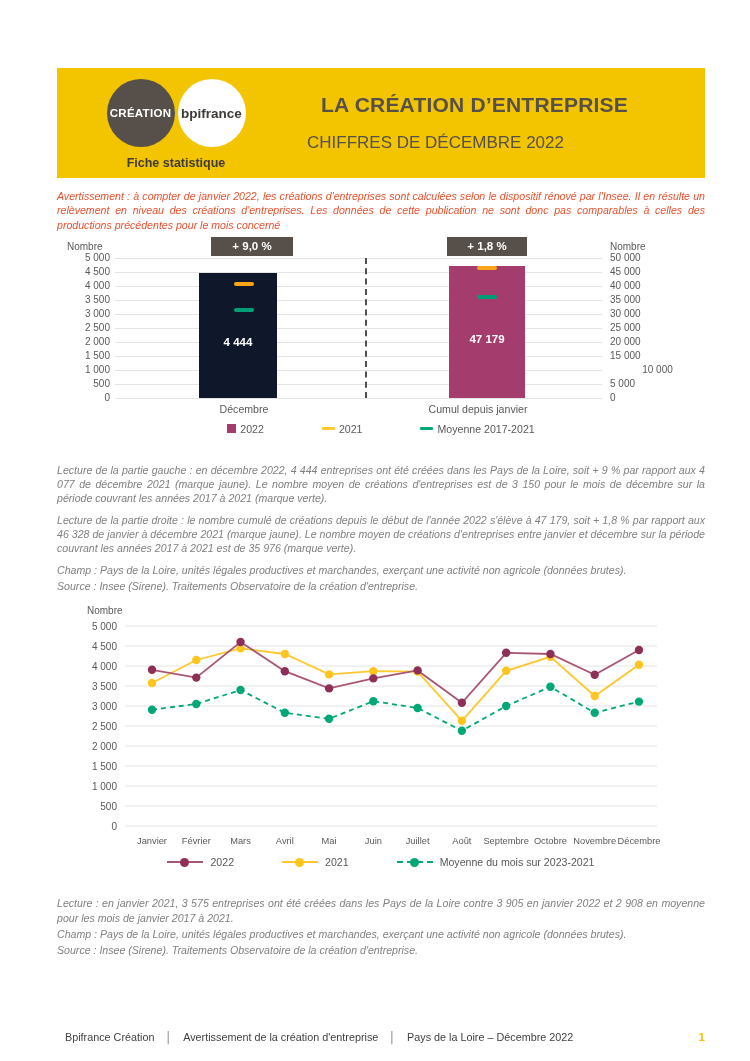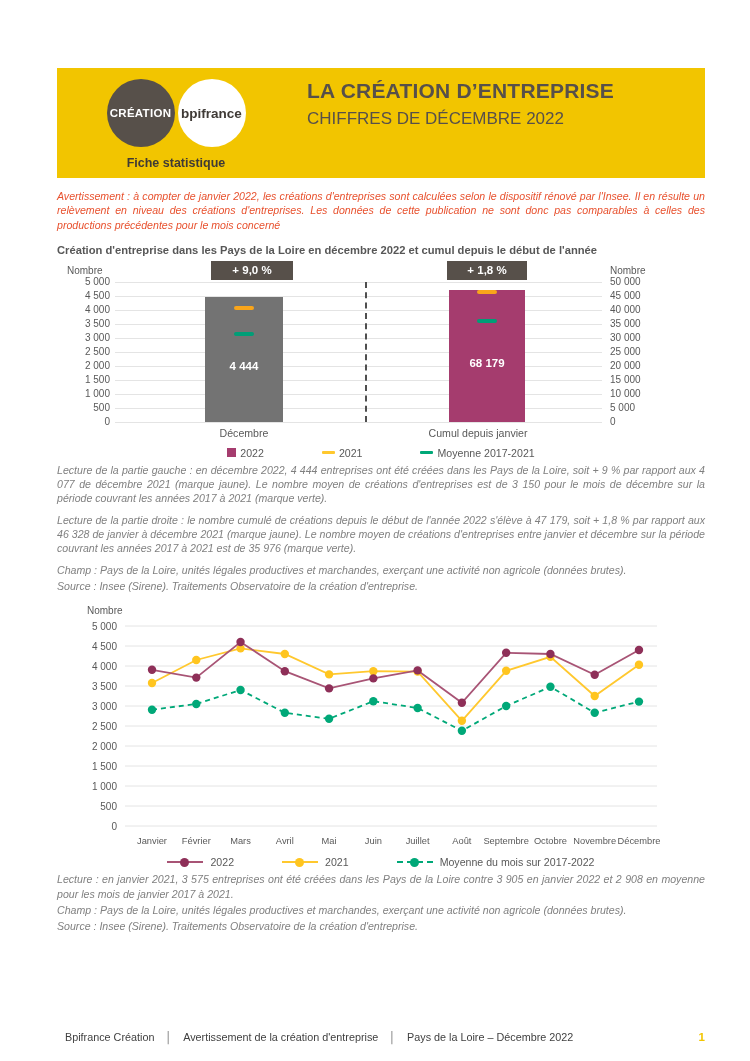--- a/index.html
+++ b/index.html
@@ -8,21 +8,21 @@
 
   
   .banner{background:#F2C500;height:110px;display:flex;flex-shrink:0;}
   .banner-left{width:238px;padding-top:11px;text-align:center;}
   .logo-row{display:flex;justify-content:center;align-items:center;gap:3px;}
   .circle{width:68px;height:68px;border-radius:50%;display:flex;align-items:center;justify-content:center;font-weight:bold;}
   .circle-white{background:#ffffff;color:#3F3A36;font-size:13.5px;}
   .circle-dark{background:#57504A;color:#ffffff;font-size:11.5px;letter-spacing:.3px;}
   .tagline{margin-top:9px;font-weight:bold;font-size:12.5px;color:#3F3A36;}
   .banner-right{flex:1;padding:10px 0 0 12px;}
-  .main-title{margin:0;font-size:21px;line-height:1.28;color:#57504A;font-weight:bold;letter-spacing:.2px;}
+  .main-title{margin:14px;font-size:21px;line-height:1.28;color:#57504A;font-weight:bold;letter-spacing:.2px;}
   .subtitle{margin-top:4px;font-size:17px;color:#57504A;font-weight:400;}
 
   
   .warning{margin:11px 0 0 0;font-style:italic;color:#E8512E;font-size:10.6px;line-height:1.35;text-align:justify;}
   .more-link{display:inline-block;margin-top:5px;font-style:italic;color:#F39200;font-size:10.6px;text-decoration:underline;cursor:pointer;}
   .chart-title{margin:12px 0 0 0;font-size:11.2px;font-weight:bold;color:#575757;}
 
   
   .bc{margin-top:6px;flex-shrink:0;}
   .bc-head{position:relative;height:20px;font-size:10px;color:#595959;}
@@ -42,21 +42,21 @@
   .bc-xrow{position:relative;height:20px;margin-left:58px;width:487px;font-size:10.6px;color:#595959;}
   .bc-xrow span{position:absolute;top:5px;transform:translateX(-50%);white-space:nowrap;}
   .bc-xlab1{left:129px;} .bc-xlab2{left:363px;}
   .bc-legend{margin-top:5px;display:flex;justify-content:center;gap:58px;align-items:center;font-size:10.6px;color:#595959;}
   .bc-legend .item{display:flex;align-items:center;gap:4px;}
   .sw-square{width:9px;height:9px;background:#A53C6E;display:inline-block;}
   .sw-dash{width:13px;height:3px;display:inline-block;border-radius:1px;}
   .sw-dash.y{background:#FFC82E;} .sw-dash.g{background:#00A878;}
 
   
-  .lecture{margin-top:4px;font-style:italic;color:#808080;font-size:10.6px;line-height:1.35;text-align:justify;}
+  .lecture{margin-top:28px;font-style:italic;color:#808080;font-size:10.6px;line-height:1.35;text-align:justify;}
   .lecture p{margin:0 0 7px 0;}
   .lecture p.tight{margin:0 0 2px 0;}
 
   
   .lc{flex-shrink:0;}
   .lc-nombre{margin:10px 0 0 30px;font-size:10px;color:#595959;}
   .lc svg{display:block;margin-top:2px;}
   svg text{font-family:"Liberation Sans",sans-serif;fill:#595959;}
   .lc-legend{margin-top:2px;display:flex;justify-content:center;gap:48px;align-items:center;font-size:10.6px;color:#595959;}
   .lc-legend .item{display:flex;align-items:center;gap:7px;}
@@ -92,21 +92,20 @@
     <div class="banner-right">
       <h1 class="main-title">
         <span>LA CRÉATION D’ENTREPRISE</span><br>
       </h1>
       <div class="subtitle">CHIFFRES DE DÉCEMBRE 2022</div>
     </div>
   </header>
 
   <p class="warning">Avertissement : à compter de janvier 2022, les créations d'entreprises sont calculées selon le dispositif rénové par l'Insee. Il en résulte un relèvement en niveau des créations d'entreprises. Les données de cette publication ne sont donc pas comparables à celles des productions précédentes pour le mois concerné</p>
 
-  <h3 class="chart-title">Création d'entreprise dans les Pays de la Loire en décembre 2022 et cumul depuis le début de l'année</h3>
   <section class="bc">
     <div class="bc-head">
       <span class="nl">Nombre</span>
       <span class="nr">Nombre</span>
     </div>
     <div class="bc-body">
       <div class="bc-ticks-left" id="bc-ticks-left">
           <div class="bc-tick" style="bottom: calc(0% - 5px);">0</div>
           <div class="bc-tick" style="bottom: calc(10% - 5px);">500</div>
           <div class="bc-tick" style="bottom: calc(20% - 5px);">1&nbsp;000</div>
@@ -125,37 +124,37 @@
           <div class="bc-gridline" style="bottom: calc(20% - 1px);"></div>
           <div class="bc-gridline" style="bottom: calc(30% - 1px);"></div>
           <div class="bc-gridline" style="bottom: calc(40% - 1px);"></div>
           <div class="bc-gridline" style="bottom: calc(50% - 1px);"></div>
           <div class="bc-gridline" style="bottom: calc(60% - 1px);"></div>
           <div class="bc-gridline" style="bottom: calc(70% - 1px);"></div>
           <div class="bc-gridline" style="bottom: calc(80% - 1px);"></div>
           <div class="bc-gridline" style="bottom: calc(90% - 1px);"></div>
           <div class="bc-gridline" style="bottom: calc(100% - 1px);"></div>
           <div class="bc-divider"></div>
-          <div class="bc-bar" style="left: 90px; width: 78px; height: 88.88%; background: #737373;">
+          <div class="bc-bar" style="left: 84px; width: 78px; height: 88.88%; background: #0f172a;">
             <div class="bc-barlabel">4 444</div>
           </div>
           <div class="bc-mark" style="left: 119px; bottom: calc(81.54% - 2px); background: rgb(249, 165, 26);"></div>
           <div class="bc-mark" style="left: 119px; bottom: calc(63% - 2px); background: rgb(0, 158, 119);"></div>
           <div class="bc-badge" style="left: 96px; width: 82px;">+ 9,0 %</div>
           <div class="bc-bar" style="left: 334px; width: 76px; height: 94.358%; background: rgb(165, 60, 110);">
-            <div class="bc-barlabel">68 179</div>
+            <div class="bc-barlabel">47 179</div>
           </div>
           <div class="bc-mark" style="left: 362px; bottom: calc(92.656% - 2px); background: rgb(249, 165, 26);"></div>
           <div class="bc-mark" style="left: 362px; bottom: calc(71.952% - 2px); background: rgb(0, 158, 119);"></div>
           <div class="bc-badge" style="left: 332px; width: 80px;">+ 1,8 %</div>
         </div>
       <div class="bc-ticks-right" id="bc-ticks-right">
           <div class="bc-tick" style="bottom: calc(0% - 5px);">0</div>
           <div class="bc-tick" style="bottom: calc(10% - 5px);">5&nbsp;000</div>
-          <div class="bc-tick" style="bottom: calc(20% - 5px);">10&nbsp;000</div>
+          <div class="bc-tick" style="bottom: calc(20% - 5px); text-align: center;">10&nbsp;000</div>
           <div class="bc-tick" style="bottom: calc(30% - 5px);">15&nbsp;000</div>
           <div class="bc-tick" style="bottom: calc(40% - 5px);">20&nbsp;000</div>
           <div class="bc-tick" style="bottom: calc(50% - 5px);">25&nbsp;000</div>
           <div class="bc-tick" style="bottom: calc(60% - 5px);">30&nbsp;000</div>
           <div class="bc-tick" style="bottom: calc(70% - 5px);">35&nbsp;000</div>
           <div class="bc-tick" style="bottom: calc(80% - 5px);">40&nbsp;000</div>
           <div class="bc-tick" style="bottom: calc(90% - 5px);">45&nbsp;000</div>
           <div class="bc-tick" style="bottom: calc(100% - 5px);">50&nbsp;000</div>
         </div>
     </div>
@@ -279,21 +278,21 @@
       <span class="item">
         <span class="lline solid-y">
             <span class="ldot y"></span>
           </span>
         <span>2021</span>
       </span>
       <span class="item">
         <span class="lline dash-g">
             <span class="ldot g"></span>
           </span>
-        <span>Moyenne du mois sur 2017-2022</span>
+        <span>Moyenne du mois sur 2023-2021</span>
       </span>
     </div>
   </section>
 
   <div class="lecture">
     <p class="tight">Lecture : en janvier 2021, 3 575 entreprises ont été créées dans les Pays de la Loire contre 3 905 en janvier 2022 et 2 908 en moyenne pour les mois de janvier 2017 à 2021.</p>
     <p class="tight">Champ : Pays de la Loire, unités légales productives et marchandes, exerçant une activité non agricole (données brutes).</p>
     <p class="tight">Source : Insee (Sirene). Traitements Observatoire de la création d'entreprise.</p>
   </div>
 

